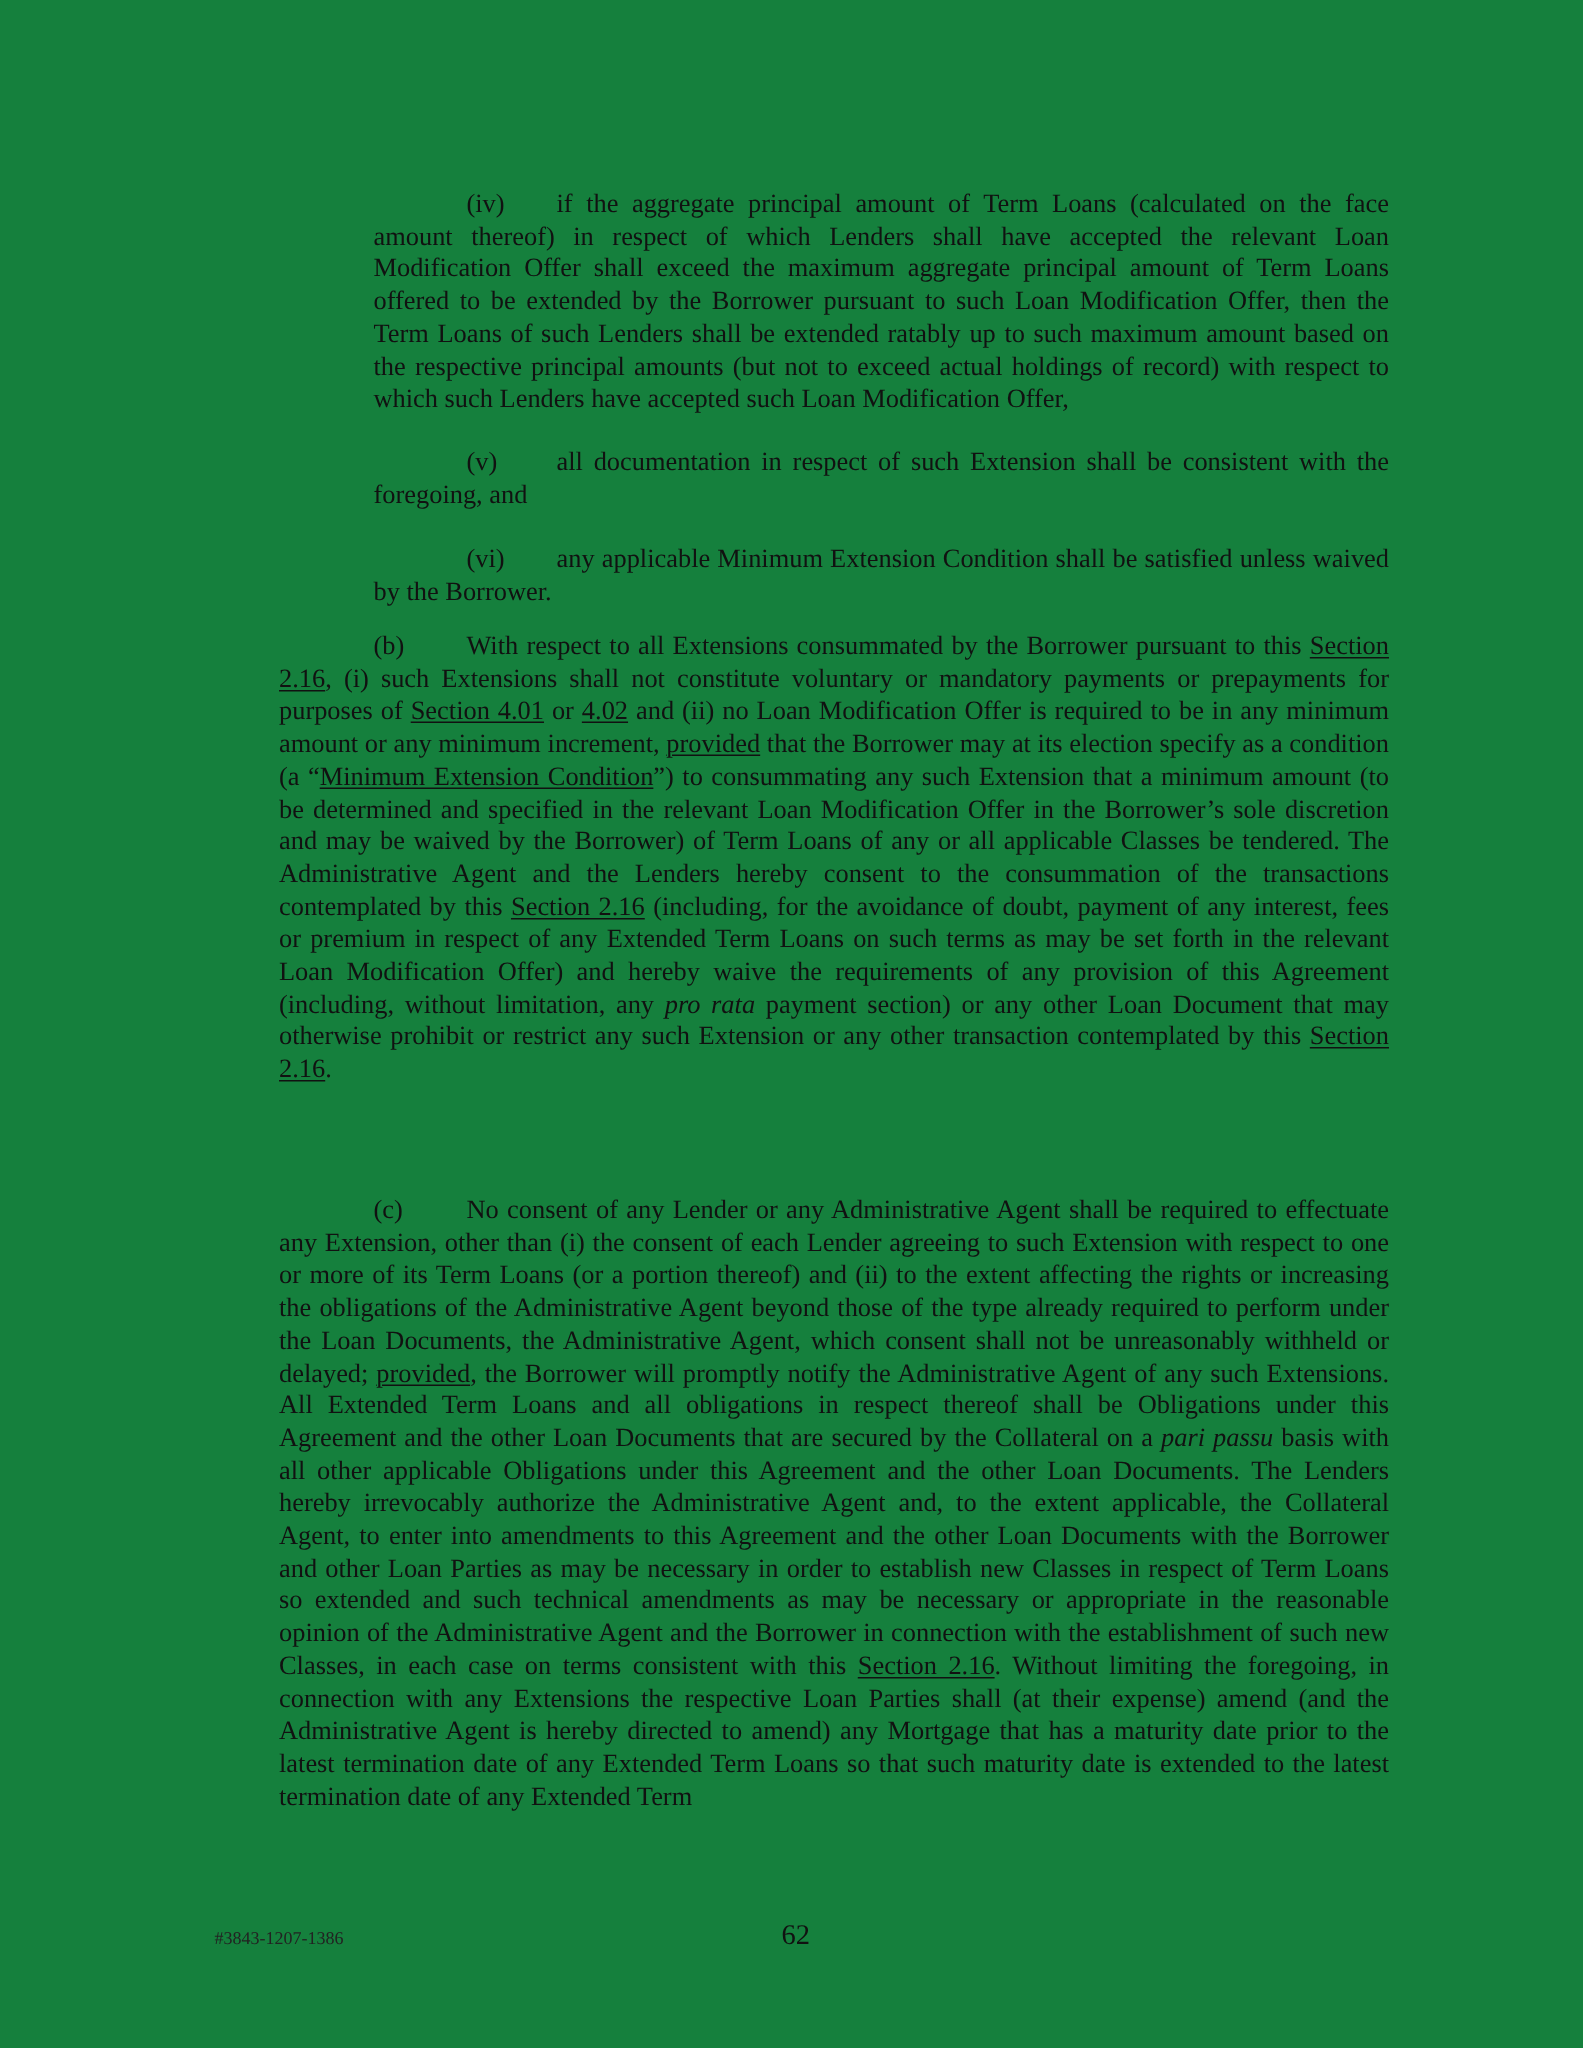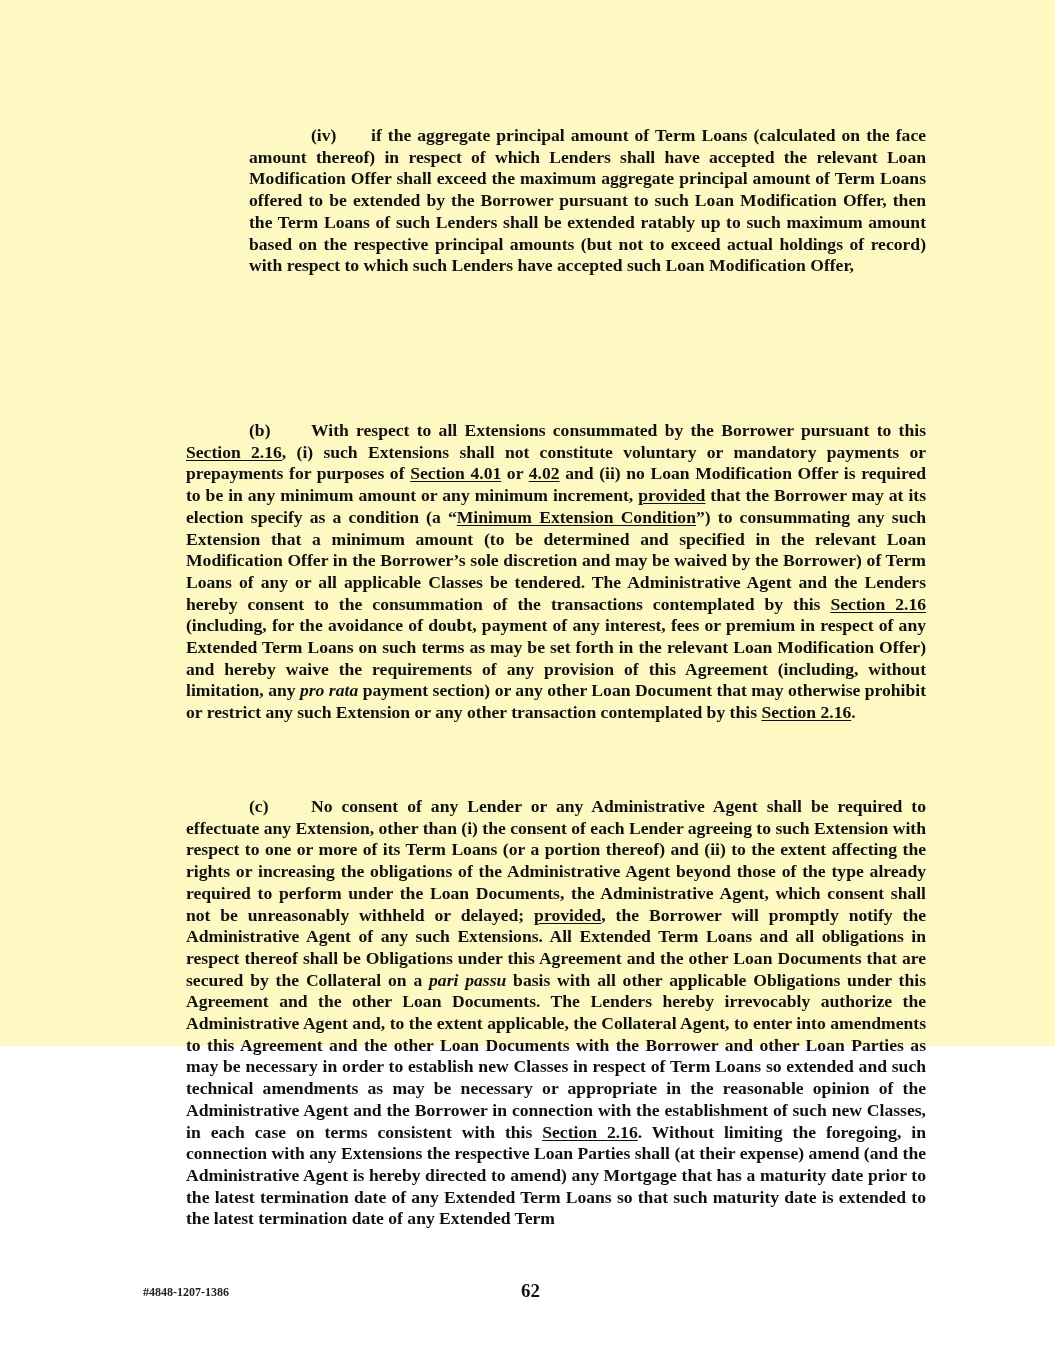--- a/index.html
+++ b/index.html
@@ -1,17 +1,17 @@
 <!DOCTYPE html>
 <html><head>
 <meta charset="utf-8">
 <style>
   html, body { margin: 0; padding: 0; background: #ffffff; }
   body { width: 1055px; height: 1365px; position: relative; overflow: hidden; }
-  .page { position: absolute; left: 0; top: 0; width: 1055px; height: 1046px; background: #fef9c3; color: #111; font-weight: bold; }
+  .page { position: absolute; left: 0; top: 0; width: 1055px; height: 1365px; background: #15803d; color: #111; }
   .para {
     position: absolute;
     font-family: "Liberation Serif", "DejaVu Serif", serif;
     font-size: 17.6px;
     line-height: 21.7px;
     text-align: justify;
     color: #111;
   }
   .sub { left: 249px; width: 677px; }
   .main { left: 186px; width: 740px; }
@@ -32,25 +32,31 @@
 </style>
 </head>
 <body>
 
 <div class="page">
 
   <div class="para sub" style="top:125px;">
     <span class="lbl">(iv)</span><span>if the aggregate principal amount of Term Loans (calculated on the face amount thereof) in respect of which Lenders shall have accepted the relevant Loan Modification Offer shall exceed the maximum aggregate principal amount of Term Loans offered to be extended by the Borrower pursuant to such Loan Modification Offer, then the Term Loans of such Lenders shall be extended ratably up to such maximum amount based on the respective principal amounts (but not to exceed actual holdings of record) with respect to which such Lenders have accepted such Loan Modification Offer,</span>
   </div>
 
+  <div class="para sub" style="top:297px;">
+    <span class="lbl">(v)</span><span>all documentation in respect of such Extension shall be consistent with the foregoing, and</span>
+  </div>
 
+  <div class="para sub" style="top:362px;">
+    <span class="lbl">(vi)</span><span>any applicable Minimum Extension Condition shall be satisfied unless waived by the Borrower.</span>
+  </div>
 
   <div class="para main" style="top:420px;">
     <span class="lbl">(b)</span><span>With respect to all Extensions consummated by the Borrower pursuant to this </span><u>Section 2.16</u><span>, (i) such Extensions shall not constitute voluntary or mandatory payments or prepayments for purposes of </span><u>Section 4.01</u><span> or </span><u>4.02</u><span> and (ii) no Loan Modification Offer is required to be in any minimum amount or any minimum increment, </span><u>provided</u><span> that the Borrower may at its election specify as a condition (a “</span><u>Minimum Extension Condition</u><span>”) to consummating any such Extension that a minimum amount (to be determined and specified in the relevant Loan Modification Offer in the Borrower’s sole discretion and may be waived by the Borrower) of Term Loans of any or all applicable Classes be tendered.  The Administrative Agent and the Lenders hereby consent to the consummation of the transactions contemplated by this </span><u>Section 2.16</u><span> (including, for the avoidance of doubt, payment of any interest, fees or premium in respect of any Extended Term Loans on such terms as may be set forth in the relevant Loan Modification Offer) and hereby waive the requirements of any provision of this Agreement (including, without limitation, any </span><i>pro rata</i><span> payment section) or any other Loan Document that may otherwise prohibit or restrict any such Extension or any other transaction contemplated by this </span><u>Section 2.16</u><span>.</span>
   </div>
 
   <div class="para main" style="top:796px;">
     <span class="lbl">(c)</span><span>No consent of any Lender or any Administrative Agent shall be required to effectuate any Extension, other than (i) the consent of each Lender agreeing to such Extension with respect to one or more of its Term Loans (or a portion thereof) and (ii) to the extent affecting the rights or increasing the obligations of the Administrative Agent beyond those of the type already required to perform under the Loan Documents, the Administrative Agent, which consent shall not be unreasonably withheld or delayed; </span><u>provided</u><span>, the Borrower will promptly notify the Administrative Agent of any such Extensions.  All Extended Term Loans and all obligations in respect thereof shall be Obligations under this Agreement and the other Loan Documents that are secured by the Collateral on a </span><i>pari passu</i><span> basis with all other applicable Obligations under this Agreement and the other Loan Documents.  The Lenders hereby irrevocably authorize the Administrative Agent and, to the extent applicable, the Collateral Agent, to enter into amendments to this Agreement and the other Loan Documents with the Borrower and other Loan Parties as may be necessary in order to establish new Classes in respect of Term Loans so extended and such technical amendments as may be necessary or appropriate in the reasonable opinion of the Administrative Agent and the Borrower in connection with the establishment of such new Classes, in each case on terms consistent with this </span><u>Section 2.16</u><span>. Without limiting the foregoing, in connection with any Extensions the respective Loan Parties shall (at their expense) amend (and the Administrative Agent is hereby directed to amend) any Mortgage that has a maturity date prior to the latest termination date of any Extended Term Loans so that such maturity date is extended to the latest termination date of any Extended Term</span>
   </div>
 
-  <div class="footer-id">#4848-1207-1386</div>
+  <div class="footer-id">#3843-1207-1386</div>
   <div class="page-num">62</div>
 </div>
 
 </body></html>

